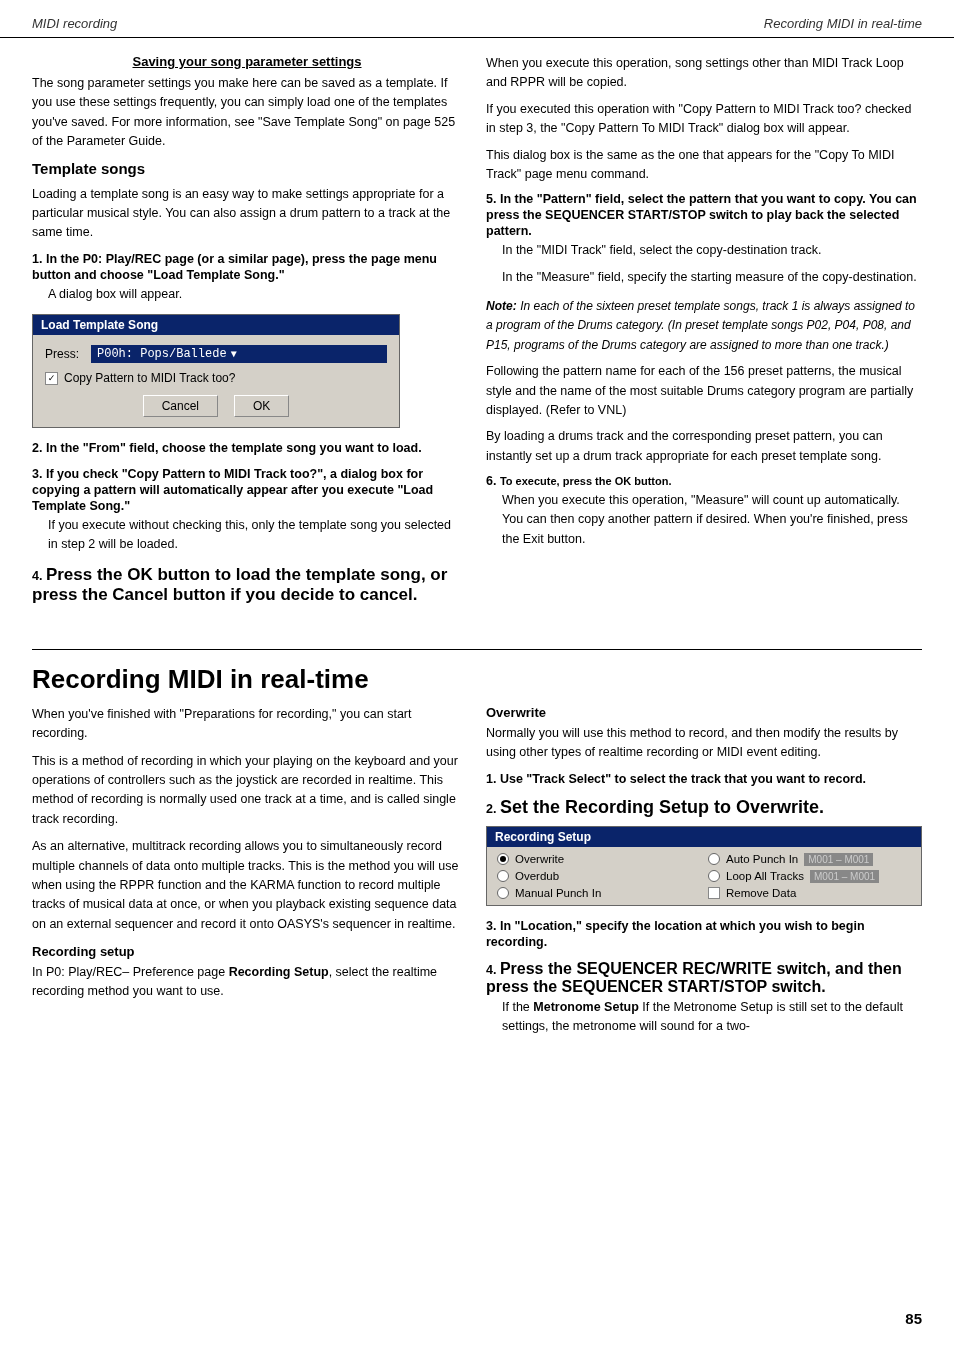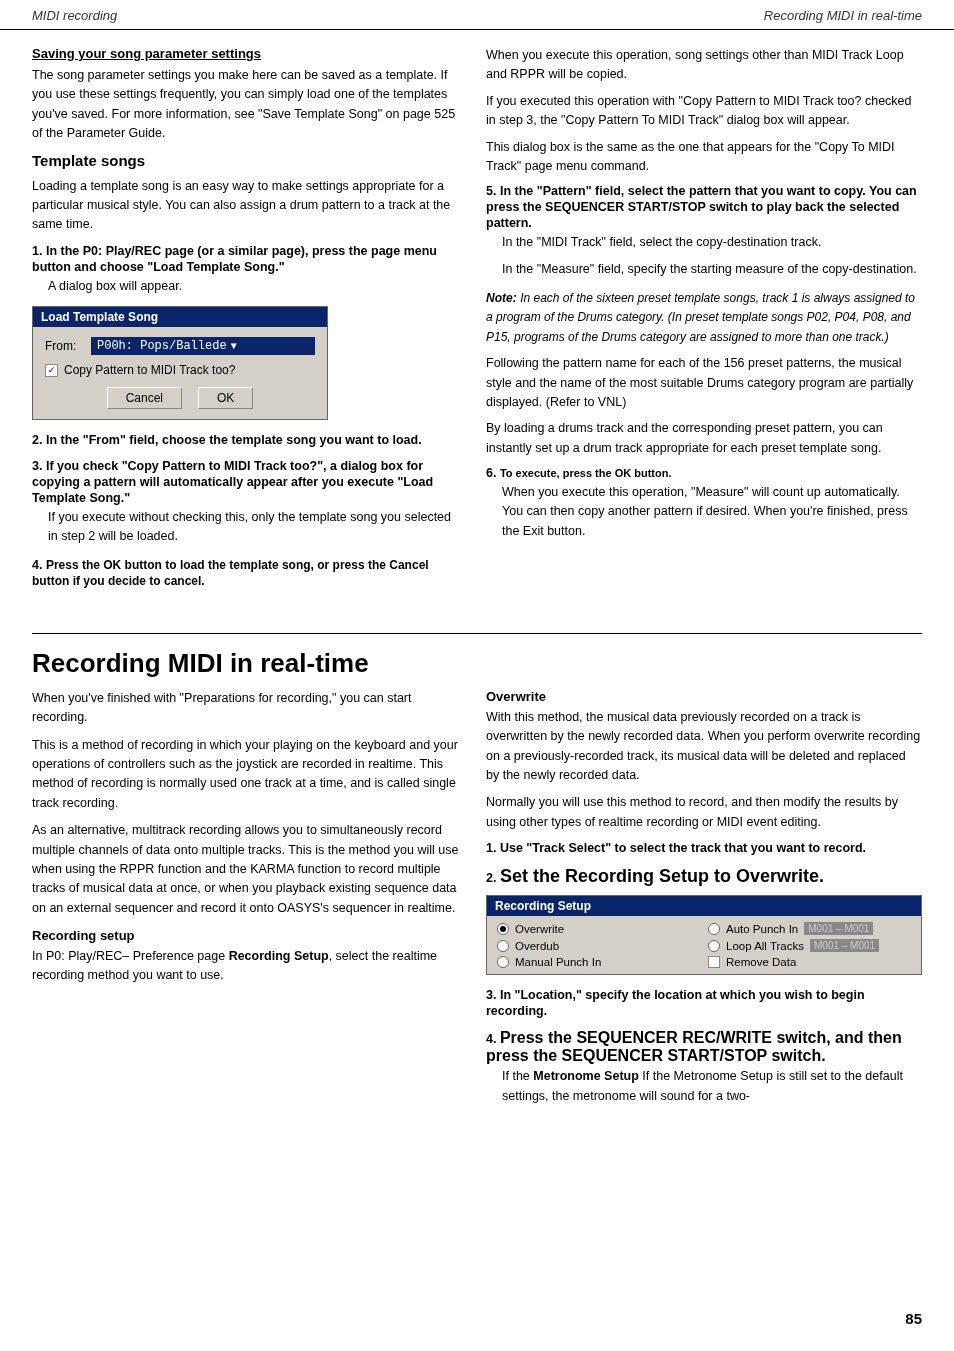--- a/index.html
+++ b/index.html
@@ -16,21 +16,21 @@
       width: 954px;
       min-height: 1351px;
       padding: 0;
       position: relative;
     }
     
     .page-header {
       display: flex;
       justify-content: center;
       align-items: center;
-      padding: 8px 32px 6px 32px;
+      padding: 16px 32px 6px 32px;
       border-bottom: 1.5px solid #000;
       margin-bottom: 0;
     }
 
     
     .content-area {
       display: flex;
       flex-direction: row;
       padding: 16px 32px 16px 32px;
       gap: 24px;
@@ -97,21 +97,21 @@
     .note-text {
       font-style: italic;
       font-size: 12px;
     }
 
     
     .dialog-box {
       border: 1.5px solid #666;
       background: #d4d0c8;
       margin: 10px 0 12px 0;
-      width: 296px;
+      width: 368px;
       font-family: Arial, sans-serif;
       font-size: 12px;
     }
     .dialog-title-bar {
       background: #0a246a;
       color: #fff;
       padding: 3px 8px;
       font-size: 12px;
       font-weight: bold;
     }
@@ -273,36 +273,36 @@
 <div class="page-container">
 
   <div class="page-header">
     <span style="font-style:italic; font-family:Arial,sans-serif; font-size:13px; color:#333; margin-right:auto;">MIDI recording</span>
     <span style="font-style:italic; font-family:Arial,sans-serif; font-size:13px; color:#333;">Recording MIDI in real-time</span>
   </div>
 
   <div class="content-area">
 
     <div class="left-col">
-      <div class="bold-underline" style="margin-bottom:5px;">Saving your song parameter settings</div>
+      <div class="bold-underline" style="margin-bottom:5px;text-align:center;">Saving your song parameter settings</div>
       <p>The song parameter settings you make here can be saved as a template. If you use these settings frequently, you can simply load one of the templates you've saved. For more information, see "Save Template Song" on page 525 of the Parameter Guide.</p>
 
       <div class="section-heading" style="margin-top:8px;">Template songs</div>
       <p>Loading a template song is an easy way to make settings appropriate for a particular musical style. You can also assign a drum pattern to a track at the same time.</p>
 
       <div class="numbered-item">
         <span class="num-label" style="font-weight:bold; font-family:Arial,sans-serif; font-size:12.5px;">1.&nbsp;</span><span style="font-weight:bold; font-family:Arial,sans-serif; font-size:12.5px;">In the P0: Play/REC page (or a similar page), press the page menu button and choose "Load Template Song."</span>
         <p class="indent-para">A dialog box will appear.</p>
 
         
         <div class="dialog-box">
           <div class="dialog-title-bar">Load Template Song</div>
           <div class="dialog-body">
             <div class="dialog-row">
-              <span class="dialog-label">From:</span>
+              <span class="dialog-label">Press:</span>
               <div class="dialog-dropdown">
                 <span>P00h: Pops/Ballede</span>
                 <span class="dialog-dropdown-arrow">▼</span>
               </div>
             </div>
             <div class="dialog-checkbox-row">
               <div class="dialog-checkbox">✓</div>
               <span>Copy Pattern to MIDI Track too?</span>
             </div>
             <div class="dialog-buttons">
@@ -316,21 +316,21 @@
       <div class="numbered-item">
         <span class="num-label" style="font-weight:bold; font-family:Arial,sans-serif; font-size:12.5px;">2.&nbsp;</span><span style="font-weight:bold; font-family:Arial,sans-serif; font-size:12.5px;">In the "From" field, choose the template song you want to load.</span>
       </div>
 
       <div class="numbered-item">
         <span class="num-label" style="font-weight:bold; font-family:Arial,sans-serif; font-size:12.5px;">3.&nbsp;</span><span style="font-weight:bold; font-family:Arial,sans-serif; font-size:12.5px;">If you check "Copy Pattern to MIDI Track too?", a dialog box for copying a pattern will automatically appear after you execute "Load Template Song."</span>
         <p class="indent-para">If you execute without checking this, only the template song you selected in step 2 will be loaded.</p>
       </div>
 
       <div class="numbered-item">
-        <span class="num-label" style="font-weight:bold; font-family:Arial,sans-serif; font-size:12.5px;">4.&nbsp;</span><span style="font-weight:bold; font-family:Arial,sans-serif; font-size:12px;">Press the OK button to load the template song, or press the Cancel button if you decide to cancel.</span>
+        <span class="num-label" style="font-weight:bold; font-family:Arial,sans-serif; font-size:12.5px;">4.&nbsp;</span><span style="font-weight:bold; font-family:Arial,sans-serif; font-size:17px;">Press the OK button to load the template song, or press the Cancel button if you decide to cancel.</span>
       </div>
     </div>
 
     <div class="right-col top-right-col">
       <p>When you execute this operation, song settings other than MIDI Track Loop and RPPR will be copied.</p>
       <p>If you executed this operation with "Copy Pattern to MIDI Track too? checked in step 3, the "Copy Pattern To MIDI Track" dialog box will appear.</p>
       <p>This dialog box is the same as the one that appears for the "Copy To MIDI Track" page menu command.</p>
 
       <div class="numbered-item">
         <span class="num-label" style="font-weight:bold; font-family:Arial,sans-serif; font-size:12.5px;">5.&nbsp;</span><span style="font-weight:bold; font-family:Arial,sans-serif; font-size:12.5px;">In the "Pattern" field, select the pattern that you want to copy. You can press the SEQUENCER START/STOP switch to play back the selected pattern.</span>
@@ -361,21 +361,20 @@
         <p>When you've finished with "Preparations for recording," you can start recording.</p>
         <p>This is a method of recording in which your playing on the keyboard and your operations of controllers such as the joystick are recorded in realtime. This method of recording is normally used one track at a time, and is called single track recording.</p>
         <p>As an alternative, multitrack recording allows you to simultaneously record multiple channels of data onto multiple tracks. This is the method you will use when using the RPPR function and the KARMA function to record multiple tracks of musical data at once, or when you playback existing sequence data on an external sequencer and record it onto OASYS's sequencer in realtime.</p>
 
         <div class="subsection-heading" style="margin-top:10px;">Recording setup</div>
         <p>In P0: Play/REC– Preference page <strong>Recording Setup</strong>, select the realtime recording method you want to use.</p>
       </div>
 
       <div style="flex:1;">
         <div class="subsection-heading" style="margin-top:0;">Overwrite</div>
-        <p>With this method, the musical data previously recorded on a track is overwritten by the newly recorded data. When you perform overwrite recording on a previously-recorded track, its musical data will be deleted and replaced by the newly recorded data.</p>
         <p>Normally you will use this method to record, and then modify the results by using other types of realtime recording or MIDI event editing.</p>
 
         <div class="numbered-item">
           <span class="num-label" style="font-weight:bold; font-family:Arial,sans-serif; font-size:12.5px;">1.&nbsp;</span><span style="font-weight:bold; font-family:Arial,sans-serif; font-size:12.5px;">Use "Track Select" to select the track that you want to record.</span>
         </div>
 
         <div class="numbered-item">
           <span class="num-label" style="font-weight:bold; font-family:Arial,sans-serif; font-size:12.5px;">2.&nbsp;</span><span style="font-weight:bold; font-family:Arial,sans-serif; font-size:18px;">Set the Recording Setup to Overwrite.</span>
 
           

